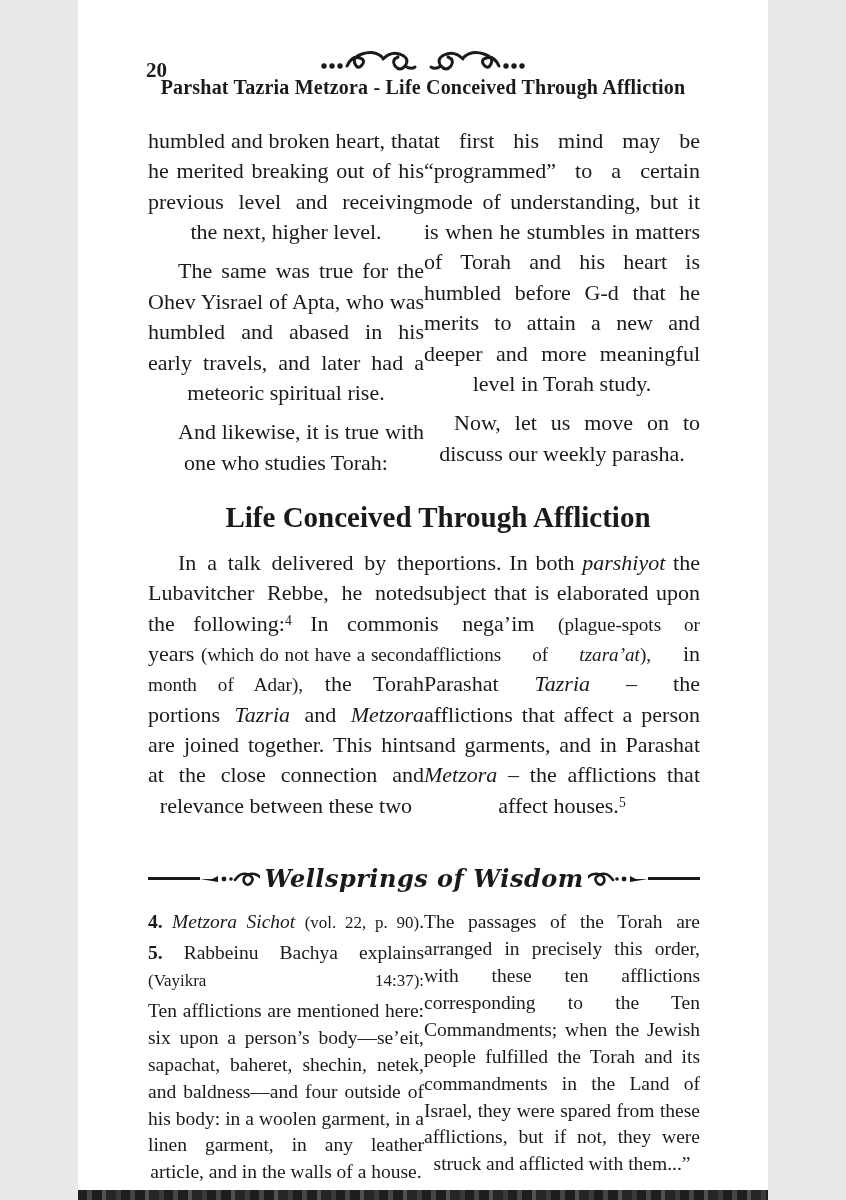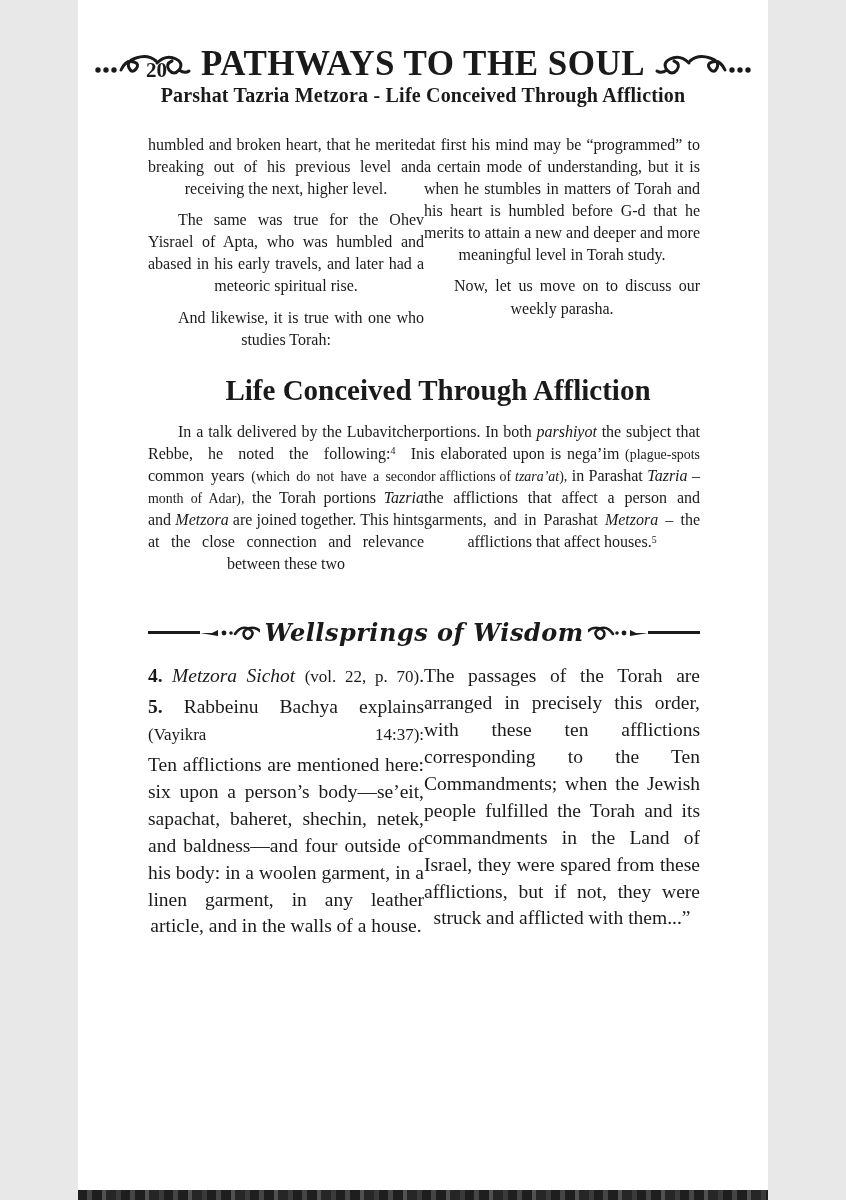--- a/index.html
+++ b/index.html
@@ -29,21 +29,21 @@
   .subtitle{
     font-size:20px;font-weight:bold;margin-top:0;letter-spacing:.2px;
   }
   
   .columns{
     display:flex;justify-content:space-between;
     padding:0 68px 0 70px;
   }
   .col{width:332px;}
   .para{
-    font-size:16px;line-height:1.38;
+    font-size:22px;line-height:1.38;
     text-align:justify;text-align-last:center;
     margin:0 0 9px 0;
   }
   .para.indent{text-indent:30px;}
   .intro{margin-top:27px;}
   
   .section-heading{
     text-align:center;font-size:29px;font-weight:bold;
     margin:14px 0 14px 0;
     padding-left:30px;
@@ -90,21 +90,20 @@
     <div class="title-row">
       <svg class="flourish" width="100" height="32" viewBox="0 0 100 32">
         <g fill="#1a1a1a" stroke="#1a1a1a">
           <circle cx="5" cy="22" r="2.7" stroke="none"></circle>
           <circle cx="13" cy="22" r="2.7" stroke="none"></circle>
           <circle cx="21" cy="22" r="2.7" stroke="none"></circle>
           <path d="M28 22 q5 -11 13 -8 q6 2 2 7 q-4 5 -7 -1 q-3 -7 7 -10 q12 -4 20 3" fill="none" stroke-width="3" stroke-linecap="round"></path>
           <path d="M64 15 q9 -9 19 -4 q8 4 3 11 q-5 6 -10 0 q-4 -6 3 -9 M86 22 q6 4 10 1" fill="none" stroke-width="3" stroke-linecap="round"></path>
         </g>
       </svg>
-      <span class="title">PATHWAYS TO THE SOUL</span>
       <svg class="flourish flip" width="100" height="32" viewBox="0 0 100 32">
         <g fill="#1a1a1a" stroke="#1a1a1a">
           <circle cx="5" cy="22" r="2.7" stroke="none"></circle>
           <circle cx="13" cy="22" r="2.7" stroke="none"></circle>
           <circle cx="21" cy="22" r="2.7" stroke="none"></circle>
           <path d="M28 22 q5 -11 13 -8 q6 2 2 7 q-4 5 -7 -1 q-3 -7 7 -10 q12 -4 20 3" fill="none" stroke-width="3" stroke-linecap="round"></path>
           <path d="M64 15 q9 -9 19 -4 q8 4 3 11 q-5 6 -10 0 q-4 -6 3 -9 M86 22 q6 4 10 1" fill="none" stroke-width="3" stroke-linecap="round"></path>
         </g>
       </svg>
     </div>
@@ -151,21 +150,21 @@
         <circle cx="24" cy="11" r="2.4" stroke="none"></circle>
         <circle cx="31" cy="11" r="1.8" stroke="none"></circle>
         <path d="M35 12 q6 -9 14 -5 q6 3 2 8 q-4 4 -7 -1 q-2 -6 6 -8 q6 -1 10 3" fill="none" stroke-width="2.6" stroke-linecap="round"></path>
       </g>
     </svg>
     <span class="rule"></span>
   </div>
 
   <div class="columns fn">
     <div class="col">
-      <p class="para fn-head"><span class="bd">4.</span><span> </span><span class="it">Metzora Sichot</span><span> </span><span class="sm">(vol. 22, p. 70)</span><span>.</span></p>
+      <p class="para fn-head"><span class="bd">4.</span><span> </span><span class="it">Metzora Sichot</span><span> </span><span class="sm">(vol. 22, p. 90)</span><span>.</span></p>
       <p class="para fn-head"><span class="bd">5.</span><span> Rabbeinu Bachya explains </span><span class="sm">(Vayikra 14:37):</span></p>
       <p class="para"><span>Ten afflictions are mentioned here: six upon a person’s body—se’eit, sapachat, baheret, shechin, netek, and baldness—and four outside of his body: in a woolen garment, in a linen garment, in any leather article, and in the walls of a house.</span></p>
     </div>
     <div class="col">
       <p class="para"><span>The passages of the Torah are arranged in precisely this order, with these ten afflictions corresponding to the Ten Commandments; when the Jewish people fulfilled the Torah and its commandments in the Land of Israel, they were spared from these afflictions, but if not, they were struck and afflicted with them...”</span></p>
     </div>
   </div>
 
   <div class="bottom-bar"></div>
 

